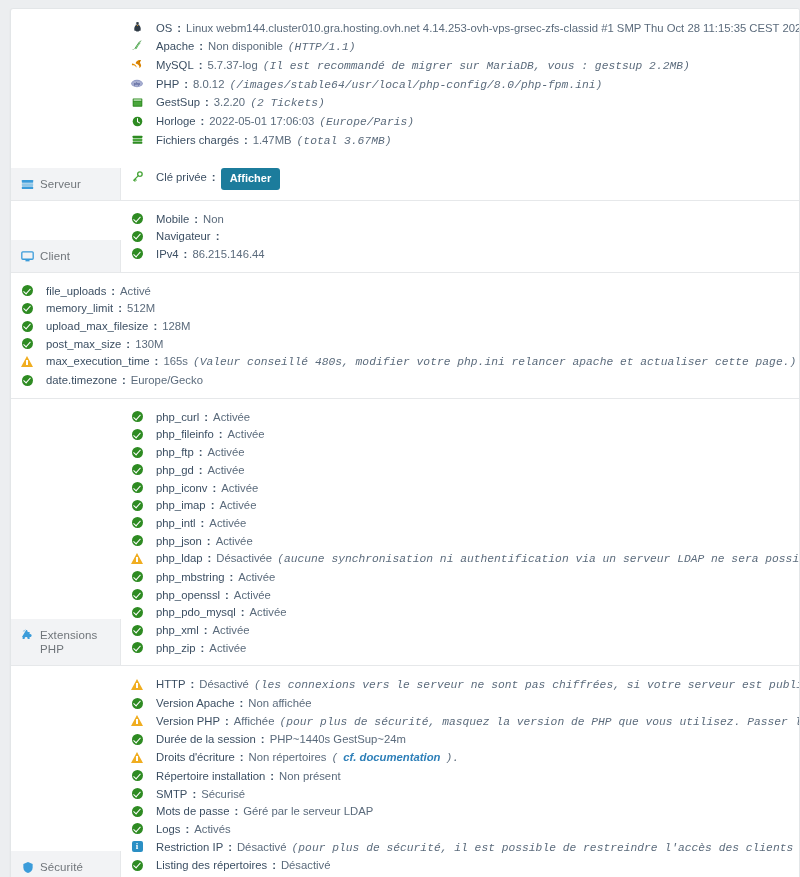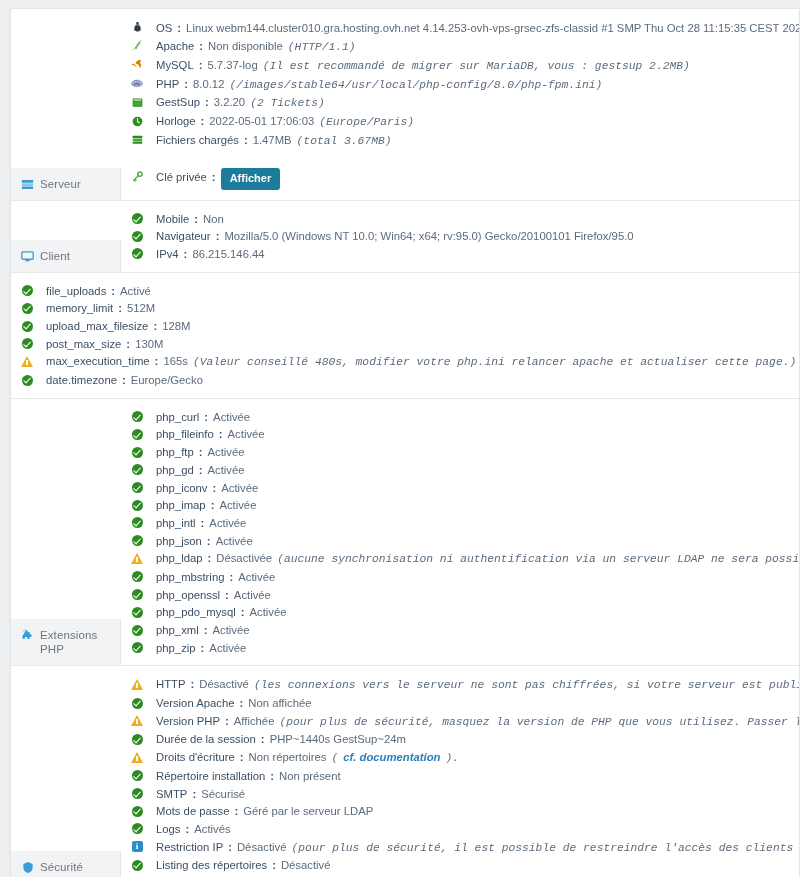--- a/index.html
+++ b/index.html
@@ -314,21 +314,20 @@
             <span class="r-key">Mobile</span>
             <span class="r-sep">:</span>
             <span class="r-val">Non</span>
           </div>
           <div class="row">
             <span class="r-icon">
               <span class="ic-check"></span>
             </span>
             <span class="r-key">Navigateur</span>
             <span class="r-sep">:</span>
-            <span class="r-val">Mozilla/5.0 (Windows NT 10.0; Win64; x64; rv:95.0) Gecko/20100101 Firefox/95.0</span>
           </div>
           <div class="row">
             <span class="r-icon">
               <span class="ic-check"></span>
             </span>
             <span class="r-key">IPv4</span>
             <span class="r-sep">:</span>
             <span class="r-val">86.215.146.44</span>
           </div>
         </div>

